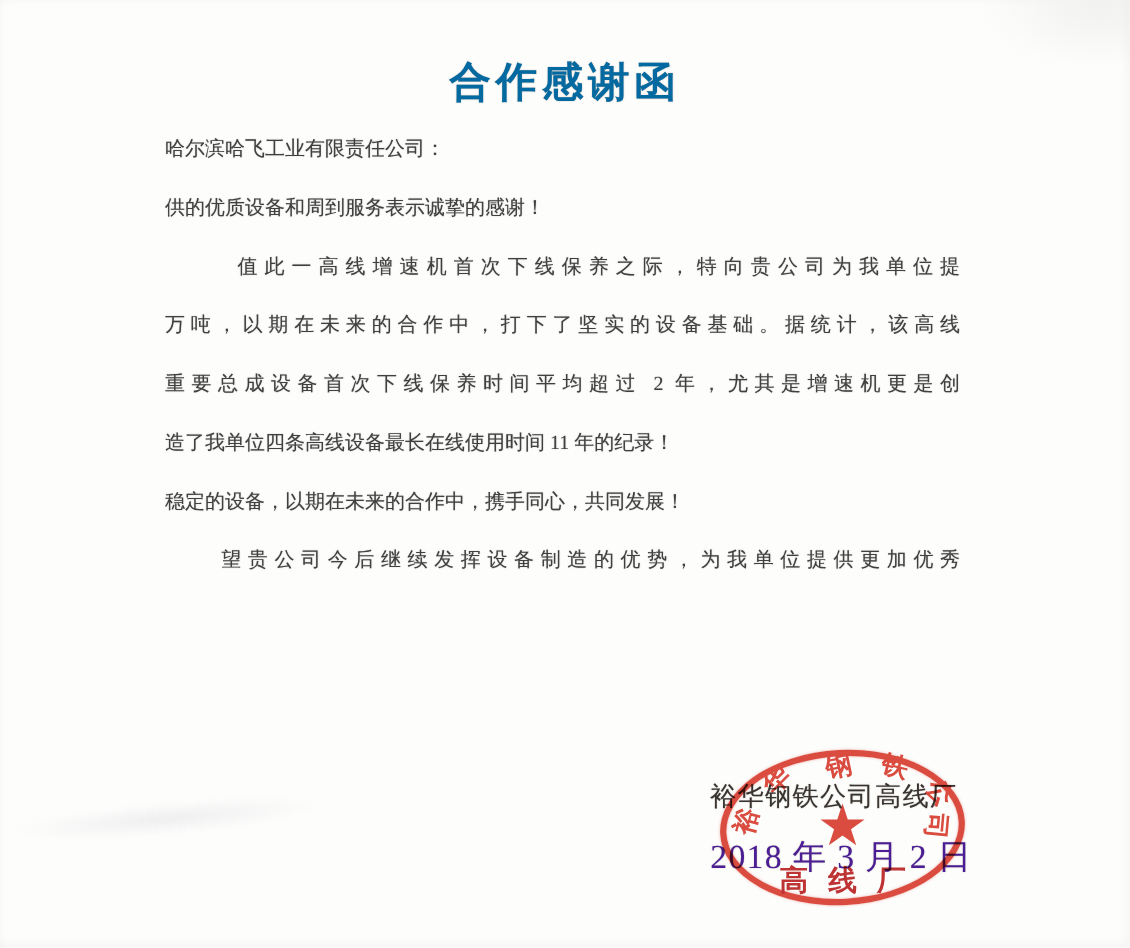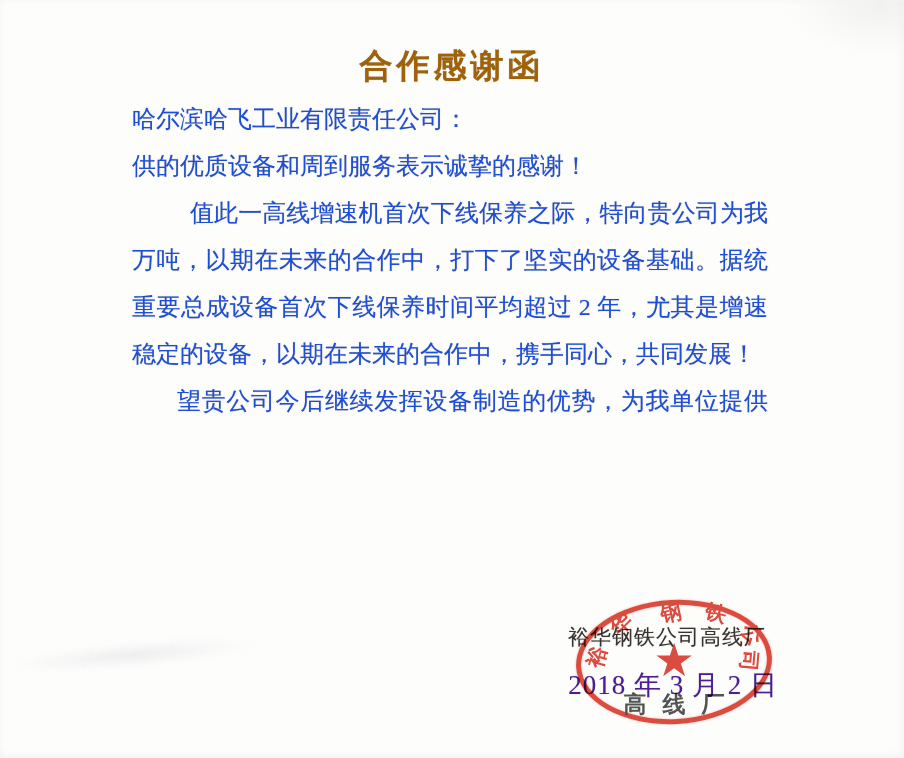--- a/index.html
+++ b/index.html
@@ -19,25 +19,25 @@
     transform:rotate(-5deg);filter:blur(2px);
   }
   .smudge-tr{
     position:absolute;right:0;top:0;width:120px;height:55px;
     background:radial-gradient(ellipse at 80% 10%, rgba(160,160,150,0.12), rgba(160,160,150,0) 70%);
     filter:blur(2px);
   }
   .title{
     position:absolute;top:44px;left:0;width:904px;height:48px;
     text-align:center;font-size:33px;font-weight:bold;letter-spacing:4px;
-    color:#a16207;text-shadow:0 0 1px rgba(45,42,38,0.45);
+    color:#0369a1;text-shadow:0 0 1px rgba(45,42,38,0.45);
   }
   .body-text{
     position:absolute;left:132px;top:96px;width:636px;
-    font-size:24px;color:#1d4ed8;
+    font-size:16px;color:#404040;
     text-shadow:0 0 1px rgba(56,51,46,0.4);
   }
   .line{
     height:47px;line-height:47px;overflow:hidden;
     text-align:justify;text-align-last:justify;
   }
   .line.end{text-align:left;text-align-last:left;}
   .ind1{text-indent:58px;}
   .ind2{text-indent:45px;}
   .signature{
@@ -72,40 +72,41 @@
   }
   .ac0{left:10px;top:46px;transform:rotate(-75deg);}
   .ac1{left:34px;top:13px;transform:rotate(-45deg);}
   .ac2{left:84px;top:2px; transform:rotate(-12deg);}
   .ac3{left:129px;top:2px;transform:rotate(14deg);}
   .ac4{left:165px;top:23px;transform:rotate(50deg);}
   .ac5{left:162px;top:50px;transform:rotate(95deg);}
   .stamp-bottom{
     position:absolute;left:0;top:89px;width:100%;
     text-align:center;font-size:23px;font-weight:bold;
-    letter-spacing:16px;text-indent:16px;color:#404040;
+    letter-spacing:16px;text-indent:16px;color:#b91c1c;
   }
 </style>
 </head>
 <body>
 
 <div class="paper-frame"></div>
 <div class="smudge-bl"></div>
 <div class="smudge-tr"></div>
 
 <div class="title">合作感谢函</div>
 
 <div class="body-text">
   <div class="line end">哈尔滨哈飞工业有限责任公司：</div>
 
   <div class="line end">供的优质设备和周到服务表示诚挚的感谢！</div>
   <div class="line ind1">值此一高线增速机首次下线保养之际，特向贵公司为我单位提</div>
 
   <div class="line">万吨，以期在未来的合作中，打下了坚实的设备基础。据统计，该高线</div>
   <div class="line">重要总成设备首次下线保养时间平均超过 2 年，尤其是增速机更是创</div>
+  <div class="line end">造了我单位四条高线设备最长在线使用时间 11 年的纪录！</div>
 
   <div class="line end">稳定的设备，以期在未来的合作中，携手同心，共同发展！</div>
   <div class="line ind2">望贵公司今后继续发挥设备制造的优势，为我单位提供更加优秀</div>
 </div>
 
 <div class="signature">裕华钢铁公司高线厂</div>
 <div class="date">2018 年 3 月 2 日</div>
 
 <div class="stamp">
   <div class="stamp-border"></div>

